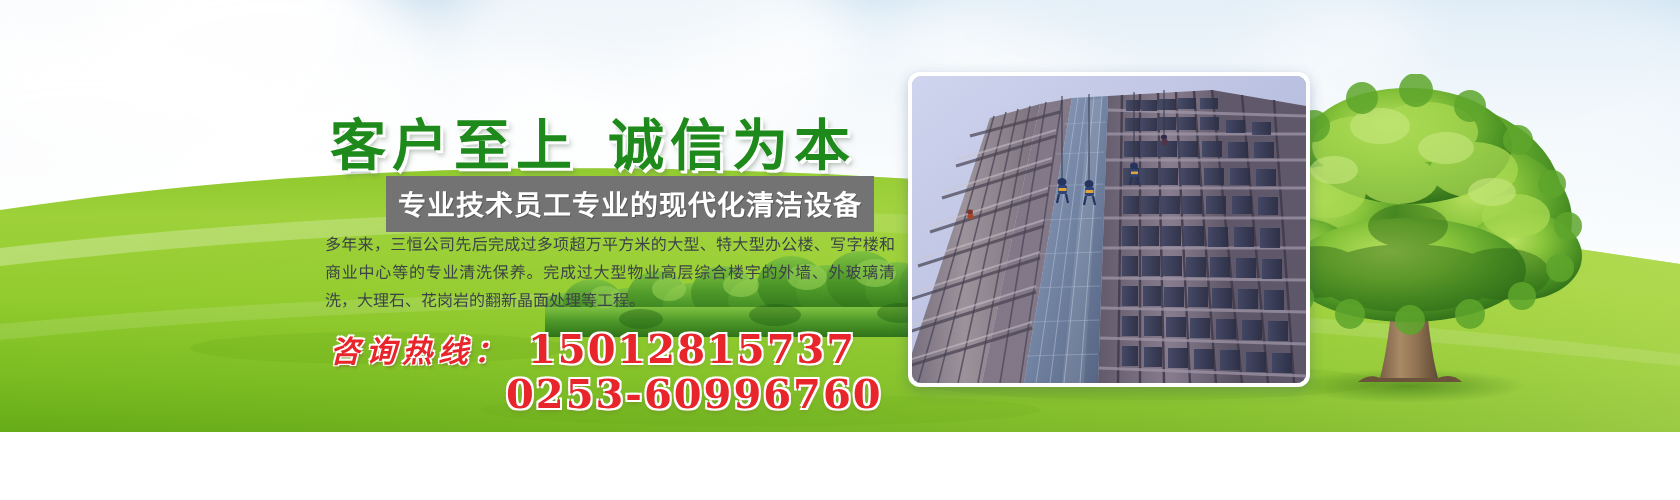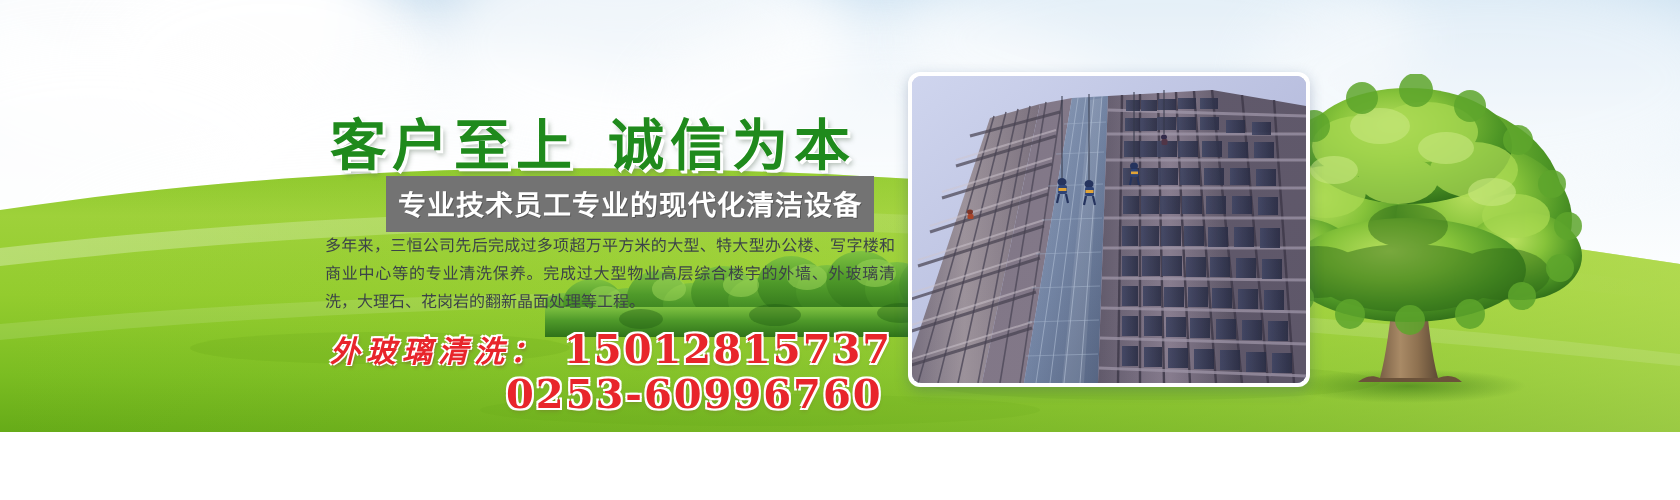--- a/index.html
+++ b/index.html
@@ -107,21 +107,21 @@
     color:#ffffff;
     text-shadow:1px 1px 0 rgba(0,0,0,.25);
   }
 
   .para{
     position:absolute;left:325px;top:232px;width:570px;
     font-family:"DejaVu Sans","Liberation Sans",sans-serif;
     font-size:16px;line-height:28px;color:#3c4348;
     text-align:justify;
   }
-  .para p{margin:0;}
+  .para p{margin:0;font-family:Liberation Mono, monospace;}
 
   .hotline{
     position:absolute;left:330px;top:325px;white-space:nowrap;
   }
   .hotline .label{
     font-family:"DejaVu Serif","Liberation Serif",serif;
     font-size:30px;font-weight:700;font-style:italic;letter-spacing:6px;
     color:#e8252b;
     text-shadow:
       1.5px 1.5px 0 #ffffff,
@@ -575,18 +575,18 @@
 
   <div class="subbar">
     <span>专业技术员工专业的现代化清洁设备</span>
   </div>
 
   <div class="para">
     <p>多年来，三恒公司先后完成过多项超万平方米的大型、特大型办公楼、写字楼和商业中心等的专业清洗保养。完成过大型物业高层综合楼宇的外墙、外玻璃清洗，大理石、花岗岩的翻新晶面处理等工程。</p>
   </div>
 
   <div class="hotline">
-    <span class="label">外玻璃清洗：</span><span class="num">15012815737</span>
+    <span class="label">咨询热线：</span><span class="num">15012815737</span>
   </div>
 
   <div class="phone2">0253-60996760</div>
 
 </div>
 
 </body></html>

